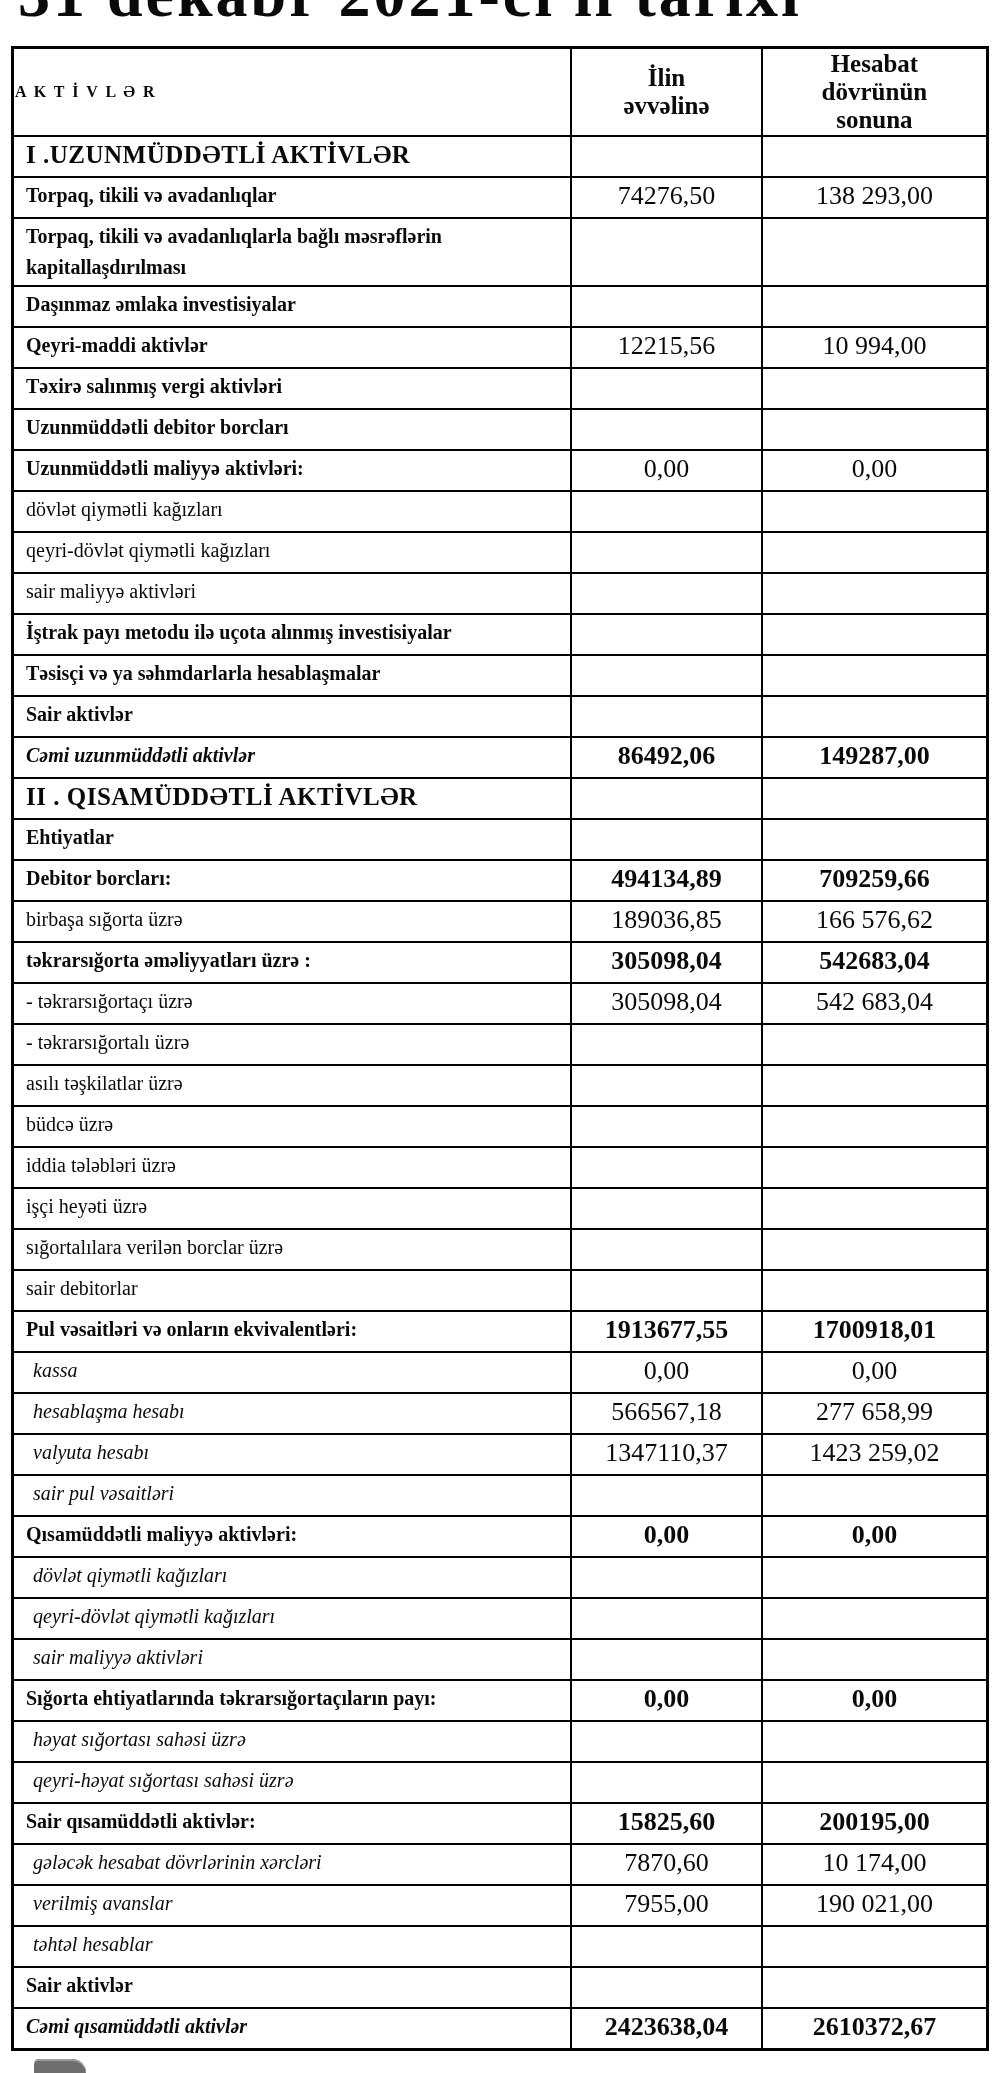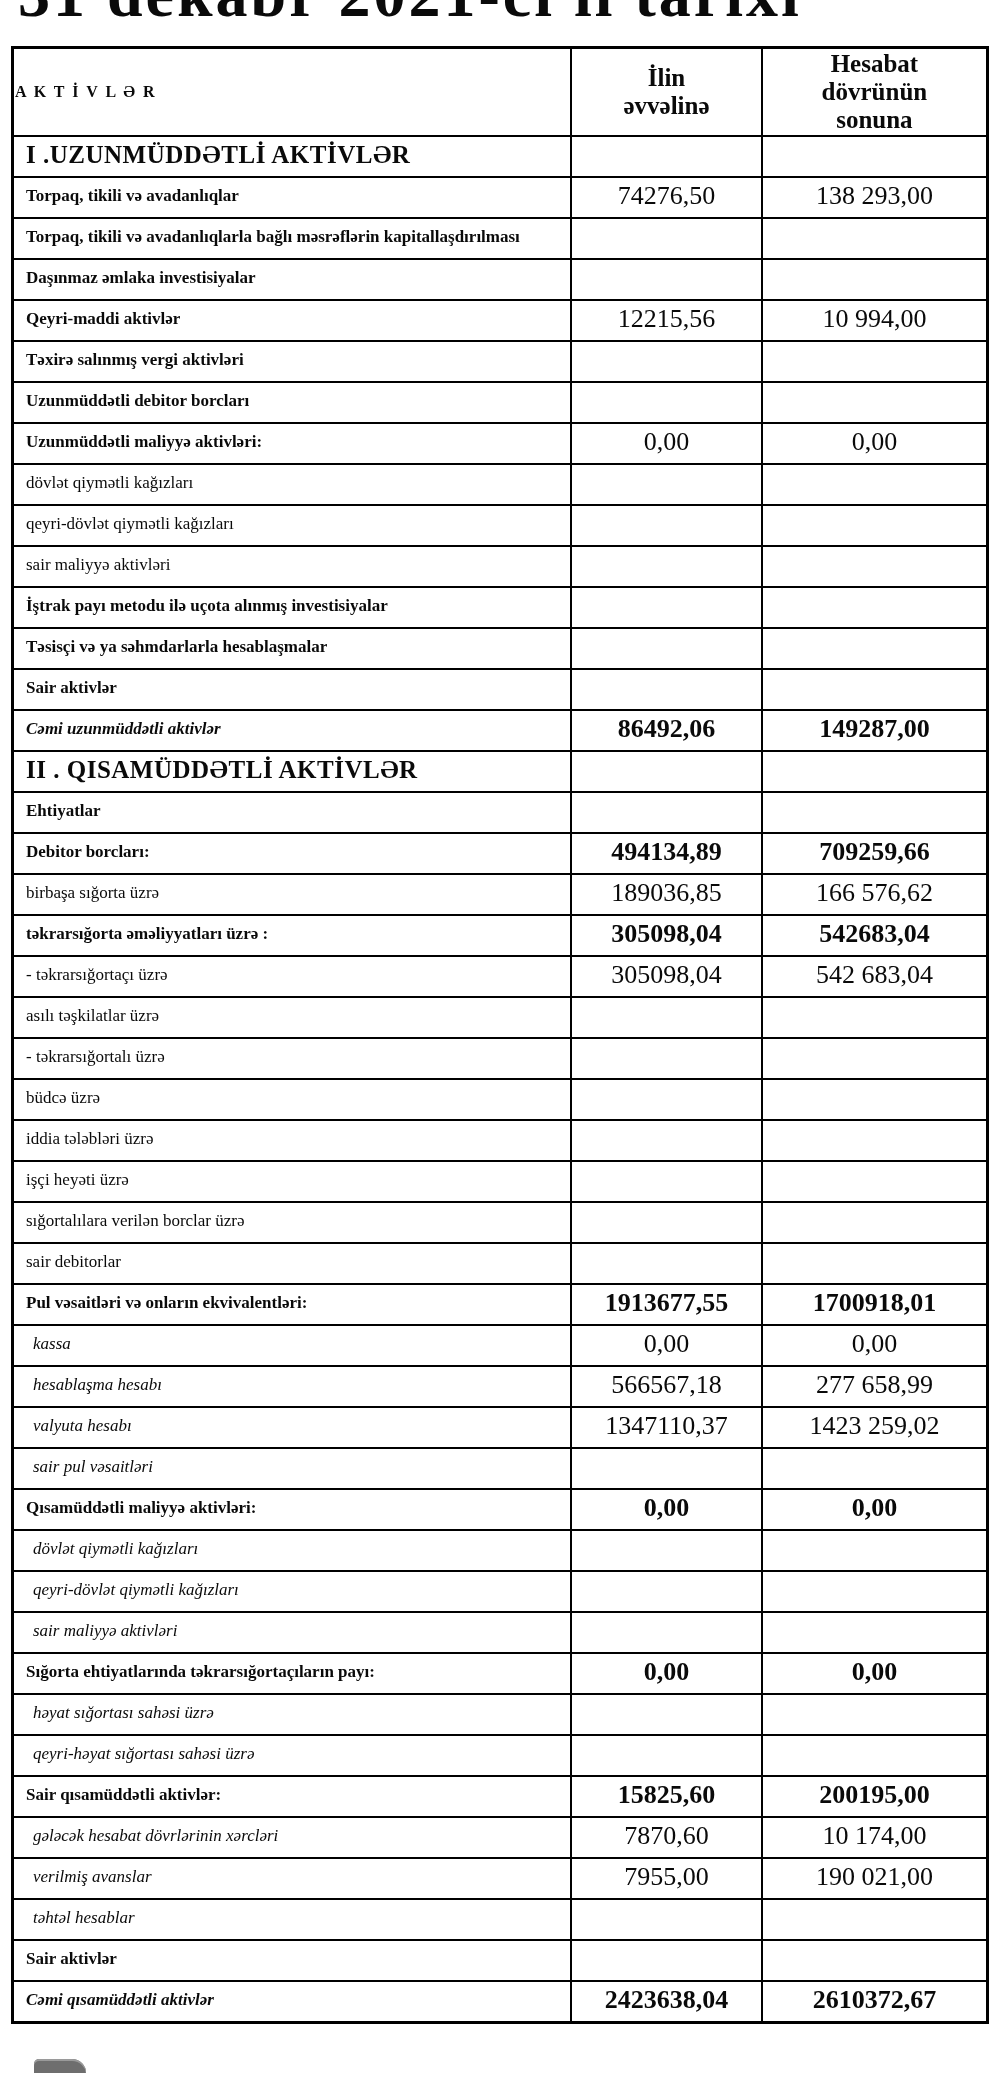--- a/index.html
+++ b/index.html
@@ -55,21 +55,21 @@
   }
   th.h-col {
     font-weight: bold;
     font-size: 25px;
     line-height: 28px;
     text-align: center;
     vertical-align: middle;
     white-space: pre-line;
   }
   td.lbl {
-    font-size: 17px;
+    font-size: 20px;
     line-height: 31px;
     padding: 2px 4px 2px 12px;
     vertical-align: top;
     height: 35px;
   }
   td.val {
     font-size: 26px;
     line-height: 31px;
     text-align: center;
     vertical-align: top;
@@ -218,26 +218,26 @@
           <td class="lbl">təkrarsığorta əməliyyatları üzrə :</td>
           <td class="val">305098,04</td>
           <td class="val">542683,04</td>
         </tr>
         <tr class="row-plain">
           <td class="lbl">- təkrarsığortaçı üzrə</td>
           <td class="val">305098,04</td>
           <td class="val">542 683,04</td>
         </tr>
         <tr class="row-plain">
+          <td class="lbl">- təkrarsığortalı üzrə</td>
+          <td class="val"></td>
+          <td class="val"></td>
+        </tr>
+        <tr class="row-plain">
           <td class="lbl">asılı təşkilatlar üzrə</td>
-          <td class="val"></td>
-          <td class="val"></td>
-        </tr>
-        <tr class="row-plain">
-          <td class="lbl">- təkrarsığortalı üzrə</td>
           <td class="val"></td>
           <td class="val"></td>
         </tr>
         <tr class="row-plain">
           <td class="lbl">büdcə üzrə</td>
           <td class="val"></td>
           <td class="val"></td>
         </tr>
         <tr class="row-plain">
           <td class="lbl">iddia tələbləri üzrə</td>

